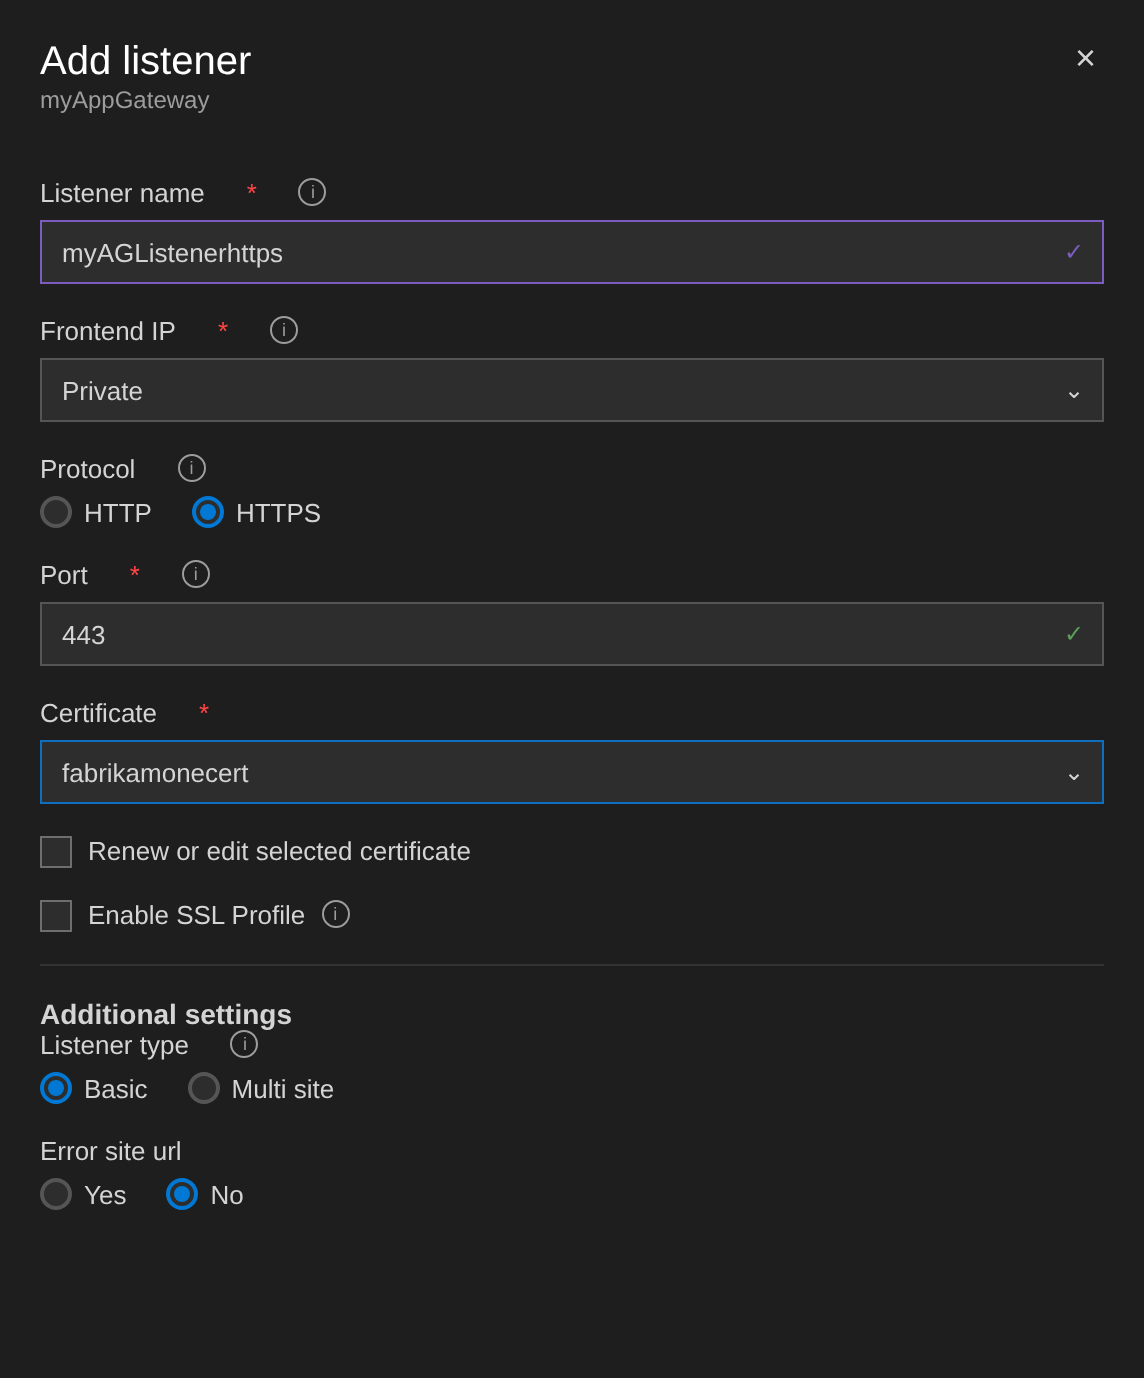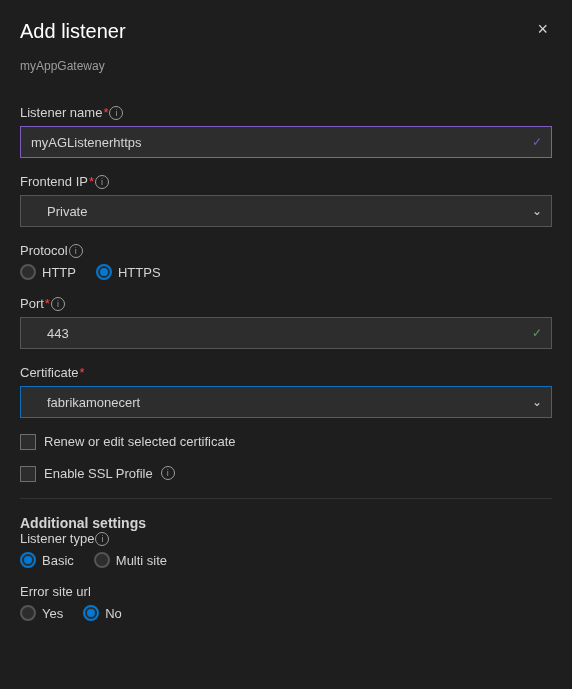--- a/index.html
+++ b/index.html
@@ -17,21 +17,21 @@
       width: 572px;
       min-height: 689px;
       padding: 20px;
       position: relative;
     }
 
     .panel-header {
       display: flex;
       justify-content: space-between;
       align-items: flex-start;
-      margin-bottom: 16px;
+      margin-bottom: 0;
     }
 
     .panel-title {
       font-size: 20px;
       font-weight: 300;
       color: #ffffff;
     }
 
     .close-btn {
       background: none;
@@ -48,22 +48,21 @@
       font-size: 12px;
       margin-bottom: 32px;
     }
 
     .form-group {
       margin-bottom: 16px;
     }
 
     .form-label {
       display: flex;
-      align-items: center;
-      gap: 1px;
+      gap: 21px;
       margin-bottom: 6px;
       font-size: 13px;
       color: #d4d4d4;
     }
 
     .required-star {
       color: #ff4444;
     }
 
     .info-icon {
@@ -77,21 +76,21 @@
       font-size: 9px;
       color: #9d9d9d;
       cursor: pointer;
     }
 
     .form-select {
       width: 100%;
       background: #2d2d2d;
       border: 1px solid #555;
       color: #d4d4d4;
-      padding: 6px 26px;
+      padding: 6px 10px;
       font-size: 13px;
       appearance: none;
       cursor: pointer;
       height: 32px;
       position: relative;
     }
 
     .select-wrapper {
       position: relative;
       width: 100%;

